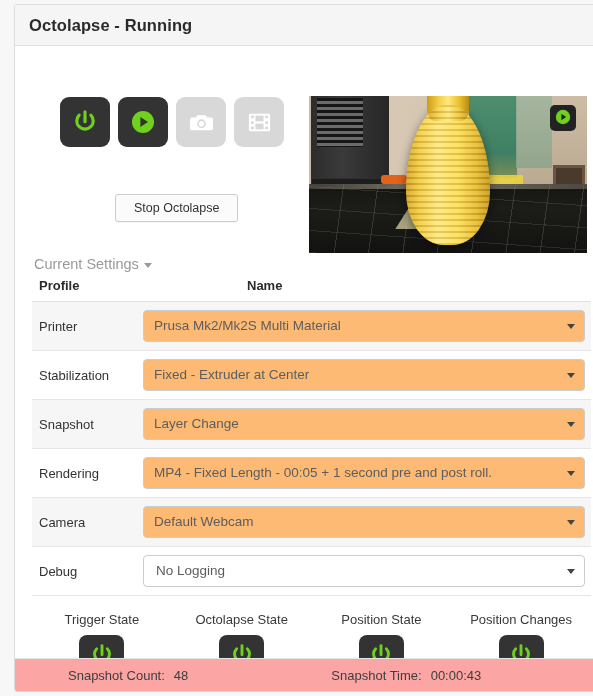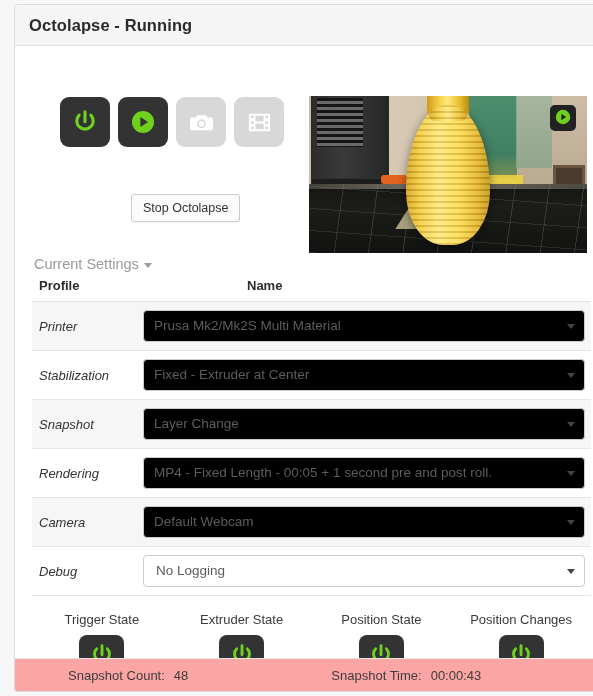--- a/index.html
+++ b/index.html
@@ -83,23 +83,23 @@
     cursor: pointer;
   }
   .icon-btn.disabled {
     background: #d8d8d8;
     cursor: default;
   }
   .icon-btn svg { display: block; }
 
   .stop-btn {
     position: absolute;
-    left: 116px;
+    left: 100px;
     top: 148px;
-    padding: 6px 11px;
+    padding: 6px 18px;
     background: #fbfbfb;
     border: 1px solid #cccccc;
     border-radius: 3px;
     font-family: "Liberation Sans", sans-serif;
     font-size: 12.5px;
     color: #333333;
     cursor: pointer;
     box-shadow: 0 1px 1px rgba(0,0,0,0.04);
   }
 
@@ -257,31 +257,30 @@
     border-bottom: 1px solid #e6e6e6;
     height: 48px;
   }
   .settings-table tr.odd td { background: #f6f6f6; }
   .settings-table tr.even td { background: #ffffff; }
   .profile-cell {
     width: 104px;
     font-size: 13px;
     color: #333333;
     padding-left: 7px !important;
-    font-style: italic;
   }
   .name-cell { padding-right: 6px !important; }
 
   .select {
     position: relative;
     display: block;
     height: 32px;
     border: 1px solid #cccccc;
     border-radius: 4px;
-    background: #000000;
+    background: #fdba74;
     box-sizing: border-box;
     font-size: 13.5px;
     color: #5d5d5d;
     line-height: 30px;
     padding-left: 10px;
     padding-right: 26px;
     white-space: nowrap;
     overflow: hidden;
     text-overflow: ellipsis;
     cursor: pointer;
@@ -526,21 +525,21 @@
           <button class="state-btn">
             <span>
               <svg width="24" height="24" viewBox="0 0 24 24">
                 <path d="M12 2.8 v9.0" stroke="#6fd01e" stroke-width="2.9" stroke-linecap="round" fill="none"></path>
                 <path d="M6.7 5.8 a7.5 7.5 0 1 0 10.6 0" stroke="#6fd01e" stroke-width="2.9" stroke-linecap="round" fill="none"></path>
               </svg>
             </span>
           </button>
         </div>
         <div class="state-item">
-          <span class="state-label">Extruder State</span>
+          <span class="state-label">Octolapse State</span>
           <button class="state-btn">
             <span>
               <svg width="24" height="24" viewBox="0 0 24 24">
                 <path d="M12 2.8 v9.0" stroke="#6fd01e" stroke-width="2.9" stroke-linecap="round" fill="none"></path>
                 <path d="M6.7 5.8 a7.5 7.5 0 1 0 10.6 0" stroke="#6fd01e" stroke-width="2.9" stroke-linecap="round" fill="none"></path>
               </svg>
             </span>
           </button>
         </div>
         <div class="state-item">

